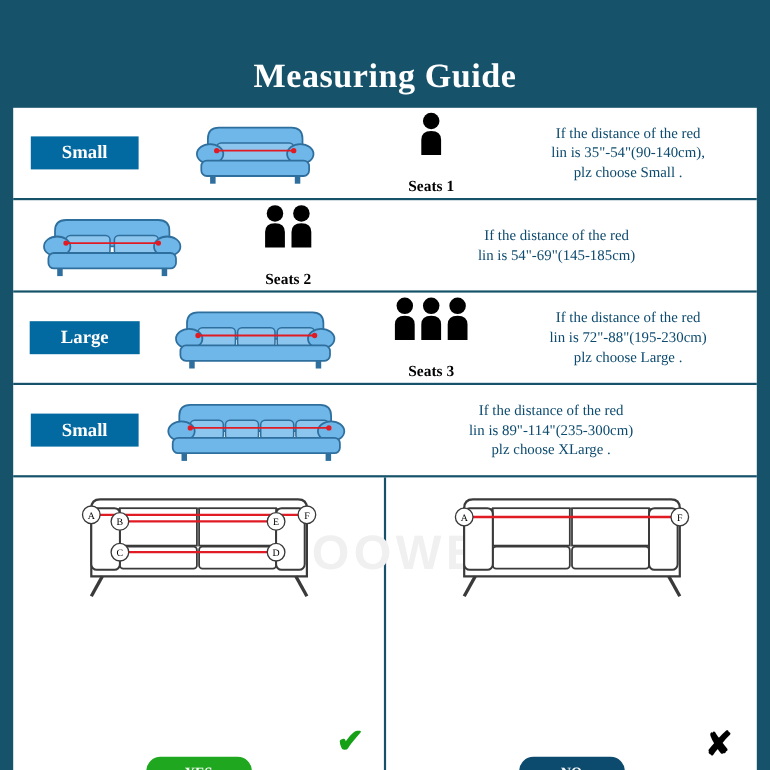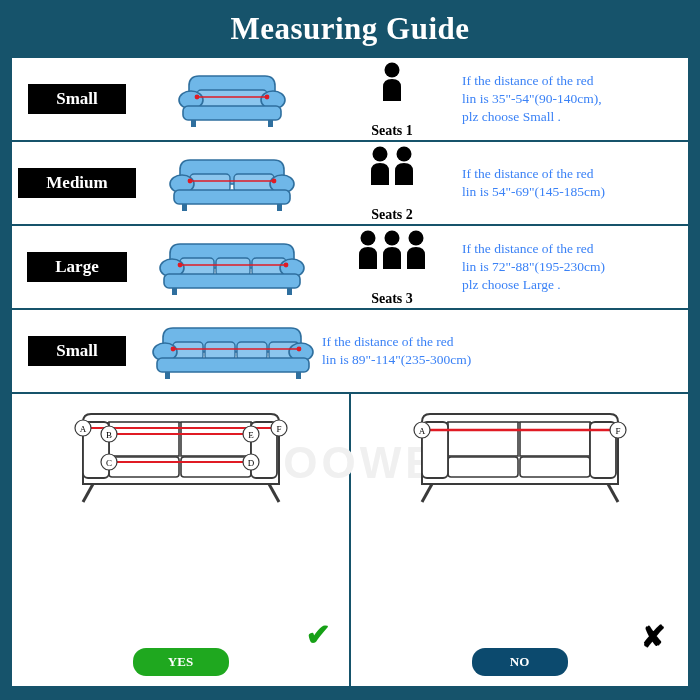--- a/index.html
+++ b/index.html
@@ -17,41 +17,42 @@
     background:#16536b;
   }
   .title{
     height:58px;
     display:flex;align-items:center;justify-content:center;
     color:#ffffff;
     font-size:31px;
     font-weight:bold;
     letter-spacing:0.5px;
     font-family:"Liberation Serif", serif;
+    margin-top:40px;
   }
   .board{
     background:#ffffff;
     height:628px;
     box-sizing:border-box;
     display:flex;flex-direction:column;
   }
   .row{
     display:flex;
     align-items:center;
     height:84px;
     border-bottom:2px solid #16536b;
     box-sizing:border-box;
   }
   .col-badge{
     width:130px;
     display:flex;align-items:center;justify-content:center;
     flex:0 0 130px;
   }
   .badge{
-    background:#000000;
+    background:#0369a1;
     color:#ffffff;
     font-size:17px;
     font-weight:bold;
     padding:5px 28px;
     font-family:"Liberation Serif", serif;
     white-space:nowrap;
   }
   .col-sofa{
     flex:0 0 180px;
     display:flex;align-items:center;justify-content:center;
@@ -72,22 +73,23 @@
     font-weight:bold;
     color:#000;
     margin-top:20px;
     font-family:"Liberation Serif", serif;
   }
   .col-text{
     flex:1 1 auto;
     padding-right:8px;
     font-size:13.5px;
     line-height:1.35;
-    color:#3b82f6;
-    font-family:"Liberation Serif", serif;
+    color:#0c4a6e;
+    font-family:"Liberation Serif", serif;
+    text-align:center;
   }
   .col-text div{white-space:nowrap;}
 
   .bottom{
     flex:1 1 auto;
     display:flex;
     position:relative;
   }
   .bottom-half{
     flex:1 1 50%;
@@ -166,23 +168,20 @@
         <div class="seats-label">Seats 1</div>
       </div>
       <div class="col-text">
         <div>If the distance of the red</div>
         <div>lin is 35"-54"(90-140cm),</div>
         <div>plz choose Small .</div>
       </div>
     </div>
 
     <div class="row">
-      <div class="col-badge">
-        <span class="badge">Medium</span>
-      </div>
       <div class="col-sofa">
         <svg width="160" height="70" viewBox="0 0 160 70">
           <path d="M28 22 q0 -10 10 -10 h84 q10 0 10 10 v14 h-104z" fill="#6fb7e8" stroke="#2f6f9e" stroke-width="1.6"></path>
           <rect x="38" y="26" width="40" height="18" rx="4" fill="#8cc6ee" stroke="#2f6f9e" stroke-width="1.4"></rect>
           <rect x="82" y="26" width="40" height="18" rx="4" fill="#8cc6ee" stroke="#2f6f9e" stroke-width="1.4"></rect>
           <ellipse cx="30" cy="36" rx="12" ry="9" fill="#6fb7e8" stroke="#2f6f9e" stroke-width="1.6"></ellipse>
           <ellipse cx="130" cy="36" rx="12" ry="9" fill="#6fb7e8" stroke="#2f6f9e" stroke-width="1.6"></ellipse>
           <rect x="22" y="42" width="116" height="14" rx="5" fill="#6fb7e8" stroke="#2f6f9e" stroke-width="1.6"></rect>
           <rect x="30" y="56" width="5" height="7" fill="#2f6f9e"></rect>
           <rect x="125" y="56" width="5" height="7" fill="#2f6f9e"></rect>
@@ -271,20 +270,21 @@
           <rect x="22" y="56" width="5" height="7" fill="#2f6f9e"></rect>
           <rect x="153" y="56" width="5" height="7" fill="#2f6f9e"></rect>
           <line x1="30" y1="33" x2="156" y2="33" stroke="#e01b24" stroke-width="1.6"></line>
           <circle cx="30" cy="33" r="2.4" fill="#e01b24"></circle>
           <circle cx="156" cy="33" r="2.4" fill="#e01b24"></circle>
         </svg>
       </div>
       <div class="col-text">
         <div>If the distance of the red</div>
         <div>lin is 89"-114"(235-300cm)</div>
+        <div>plz choose XLarge .</div>
       </div>
     </div>
 
     <div class="bottom">
       <div class="watermark">OOOWEI</div>
 
       <div class="bottom-half">
         <svg width="300" height="115" viewBox="0 0 300 115">
           <path d="M52 22 h196 v62 h-196z" fill="#ffffff" stroke="#3a3a3a" stroke-width="2"></path>
           <path d="M52 22 q0-8 8-8 h180 q8 0 8 8" fill="#ffffff" stroke="#3a3a3a" stroke-width="2"></path>

